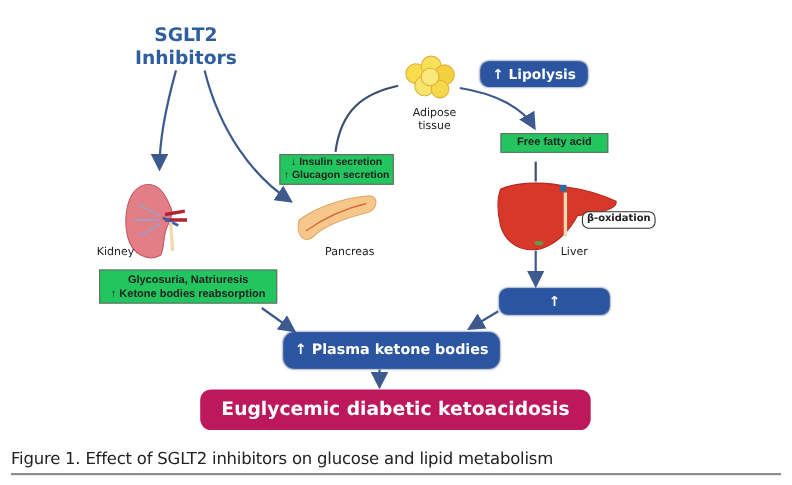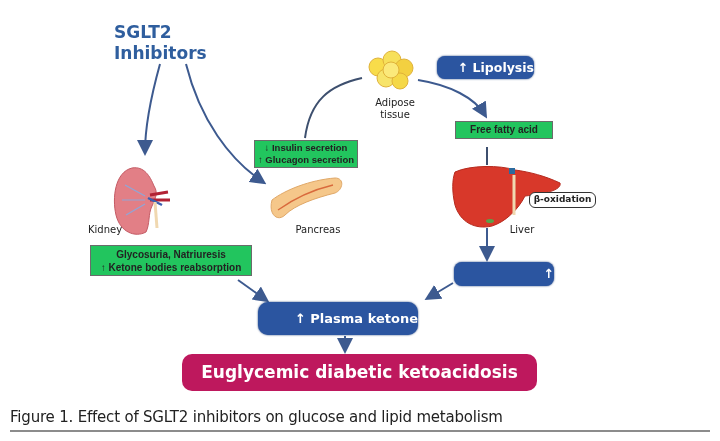--- a/index.html
+++ b/index.html
@@ -1,22 +1,22 @@
 <!DOCTYPE html>
 <html><head>
 <meta charset="utf-8">
 <style>
   html, body { margin:0; padding:0; background:#ffffff; }
   body { width:720px; height:441px; position:relative; overflow:hidden; font-family:"Liberation Sans", sans-serif; }
   .abs { position:absolute; }
   svg.arrows { position:absolute; left:0; top:0; width:720px; height:441px; }
-  .title-sglt2 { color:#2f5e9e; font-weight:bold; font-size:17px; text-align:left; line-height:21px; left:114px; top:22px; width:110px; font-family:"DejaVu Sans", sans-serif; }
+  .title-sglt2 { color:#2f5e9e; font-weight:bold; font-size:17px; text-align:center; line-height:21px; left:114px; top:22px; width:110px; font-family:"DejaVu Sans", sans-serif; }
   .label { font-weight:normal; font-size:10px; color:#222; text-align:center; font-family:"DejaVu Sans", sans-serif; }
   .beige-box { background:#22c55e; border:1.5px solid #6b6b6b; font-weight:bold; font-size:10px; color:#222; text-align:center; line-height:13px; font-family:Liberation Sans, sans-serif; box-sizing:border-box; }
-  .blue-pill { background:#2b55a0; color:#fff; font-weight:bold; border-radius:8px; text-align:right; font-family:"DejaVu Sans", sans-serif; box-shadow:0 0 2px #1d3d78; box-sizing:border-box; }
+  .blue-pill { background:#2b55a0; color:#fff; font-weight:bold; border-radius:8px; text-align:center; font-family:"DejaVu Sans", sans-serif; box-shadow:0 0 2px #1d3d78; box-sizing:border-box; }
   .red-bar { background:#be185d; color:#fff; font-weight:bold; border-radius:10px; text-align:center; font-family:"DejaVu Sans", sans-serif; box-sizing:border-box; }
   .beta-box { background:#fff; border:1.5px solid #333; border-radius:6px; font-size:9px; font-weight:bold; color:#222; text-align:center; font-family:"DejaVu Sans", sans-serif; box-sizing:border-box; }
   .caption { left:10px; top:408px; font-size:15px; color:#222; font-family:"DejaVu Sans", sans-serif; letter-spacing:-0.2px; }
   .caption-rule { left:10px; top:430px; width:700px; height:2px; background:#8c8c8c; }
 </style>
 </head>
 <body>
 
 <svg class="arrows" viewBox="0 0 720 441">
   <defs>
@@ -95,18 +95,18 @@
 
 <div class="abs beta-box" style="left:529px; top:192px; width:67px; height:16px; line-height:13px;">β-oxidation</div>
 
 <div class="abs beige-box" style="left:90px; top:245px; width:162px; height:31px; line-height:13px; padding-top:2px;">
   <div>Glycosuria, Natriuresis</div>
   <div>↑ Ketone bodies reabsorption</div>
 </div>
 
 <div class="abs blue-pill" style="left:437px; top:56px; width:97px; height:23px; font-size:12.5px; line-height:23px;">↑ Lipolysis</div>
 <div class="abs blue-pill" style="left:454px; top:262px; width:100px; height:24px; font-size:12.5px; line-height:24px;">↑ Ketogenesis</div>
-<div class="abs blue-pill" style="left:258px; top:302px; width:160px; height:33px; font-size:13px; line-height:33px; border-radius:10px;">↑ Plasma ketone bodies</div>
+<div class="abs blue-pill" style="left:258px; top:302px; width:196px; height:33px; font-size:13px; line-height:33px; border-radius:10px;">↑ Plasma ketone bodies</div>
 
 <div class="abs red-bar" style="left:182px; top:354px; width:355px; height:37px; font-size:17px; line-height:37px;">Euglycemic diabetic ketoacidosis</div>
 
 <div class="abs caption">Figure 1. Effect of SGLT2 inhibitors on glucose and lipid metabolism</div>
 <div class="abs caption-rule"></div>
 
 </body></html>

